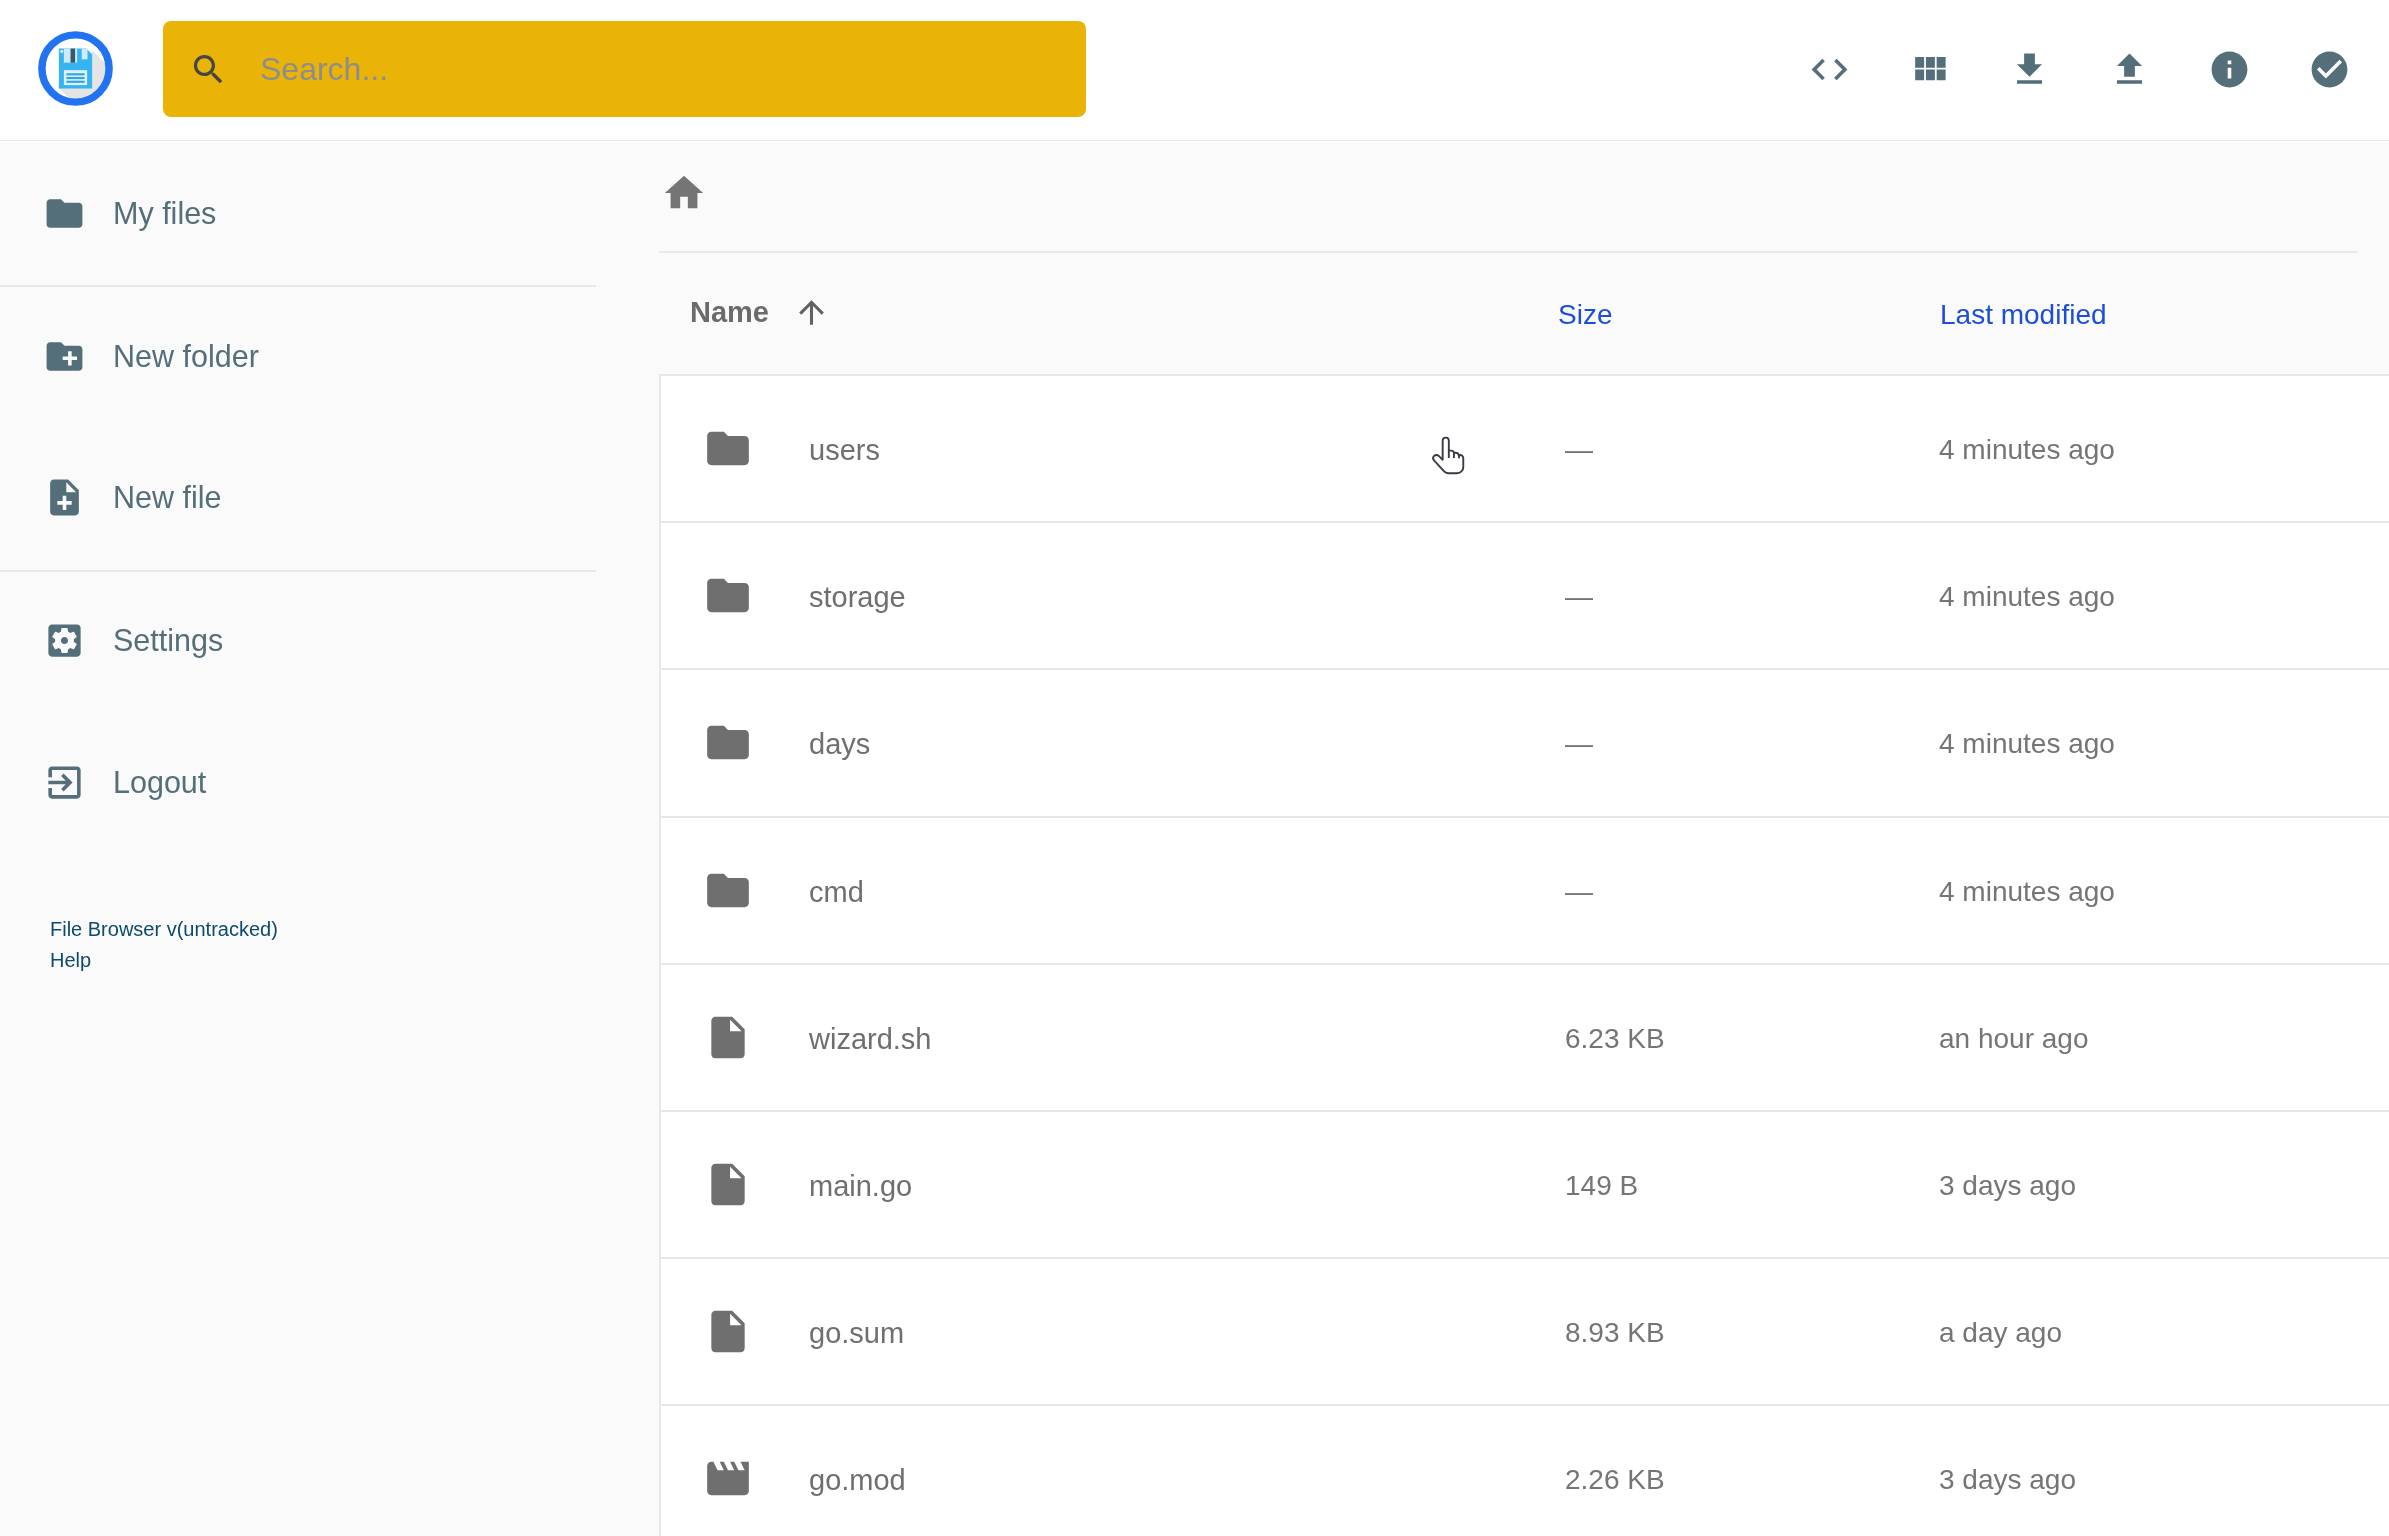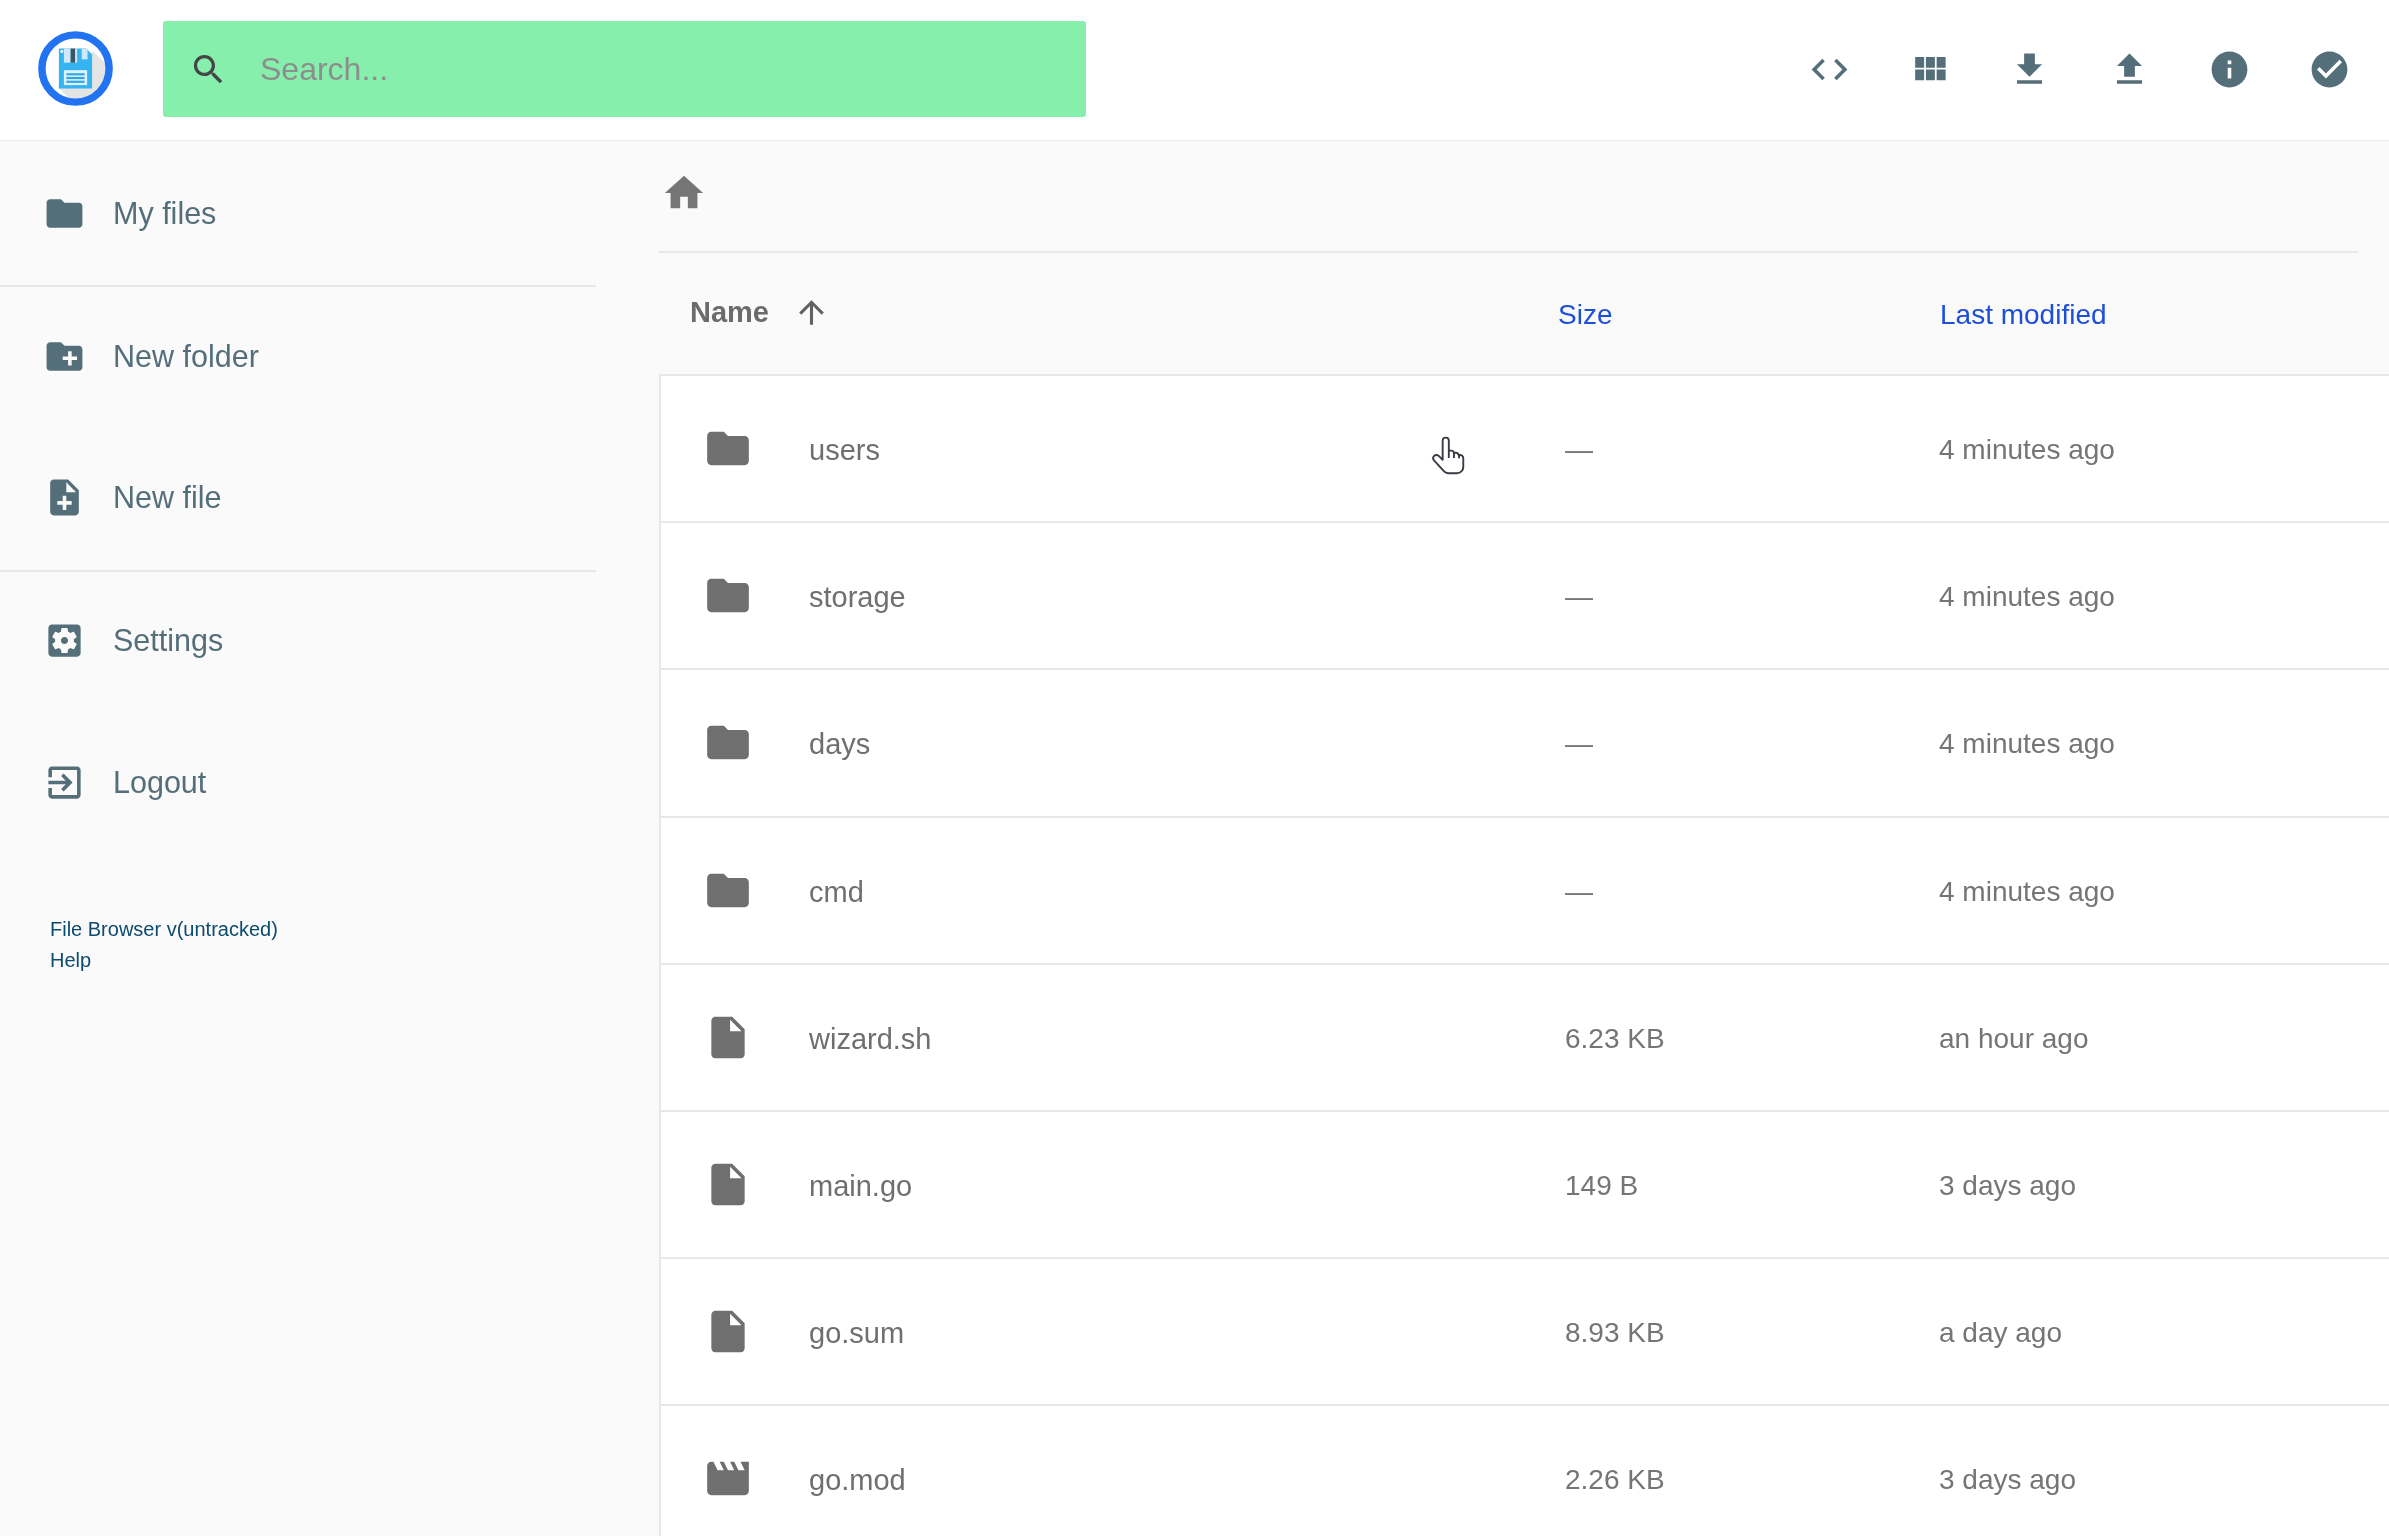--- a/index.html
+++ b/index.html
@@ -11,21 +11,21 @@
     color:#6f6f6f;
   }
   
   .topbar {
     position:absolute; left:0; top:0; width:2389px; height:141px;
     background:#ffffff; border-bottom:1.9px solid #e9e9e9;
   }
   .logo-btn { position:absolute; left:34px; top:27px; width:83px; height:83px; cursor:pointer; }
   .searchbox {
     position:absolute; left:163px; top:21px; width:923px; height:96px;
-    background:#86efac; border-radius:3px;
+    background:#eab308; border-radius:8px;
   }
   .searchbox svg { position:absolute; left:26px; top:29px; }
   .searchbox input {
     position:absolute; left:97px; top:0; width:805px; height:96px;
     border:none; outline:none; background:transparent;
     font-family:"Liberation Sans", sans-serif; font-size:32px; color:#555;
   }
   .searchbox input::placeholder { color:#8d8d8d; opacity:1; }
   .top-actions {
     position:absolute; right:38px; top:0; height:139px;

